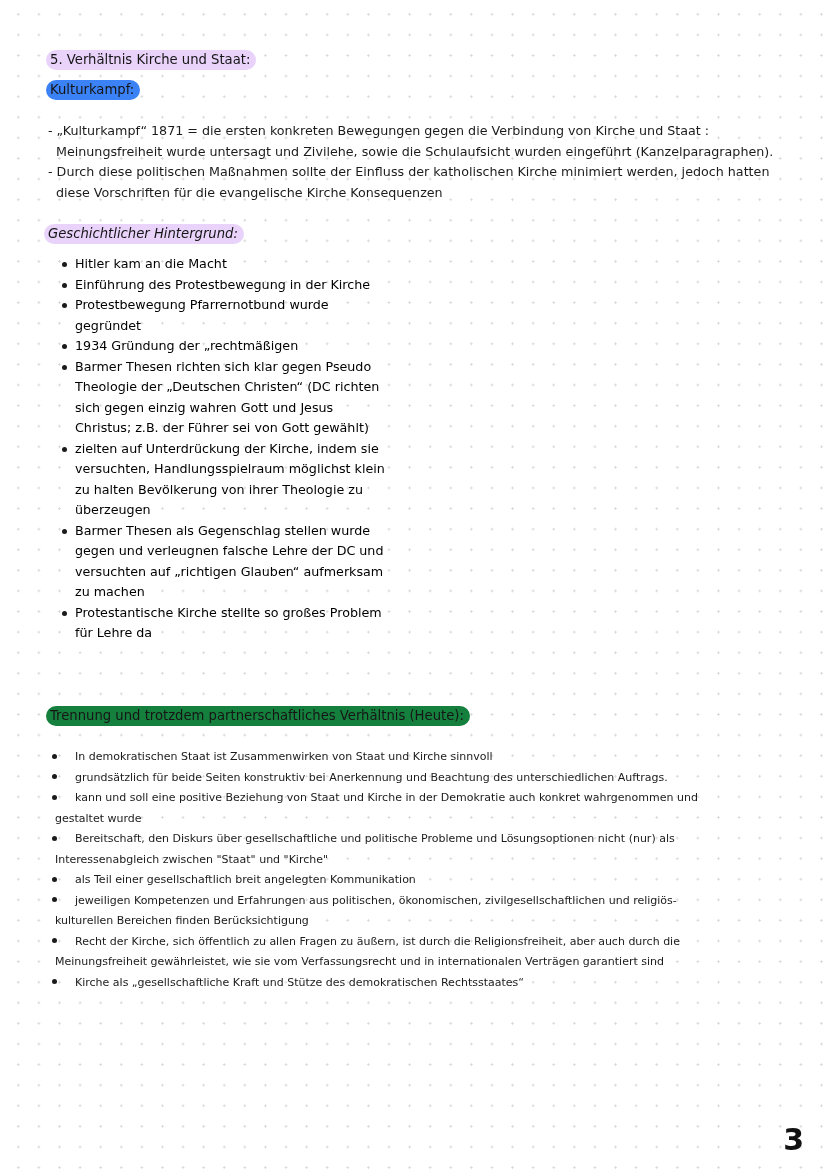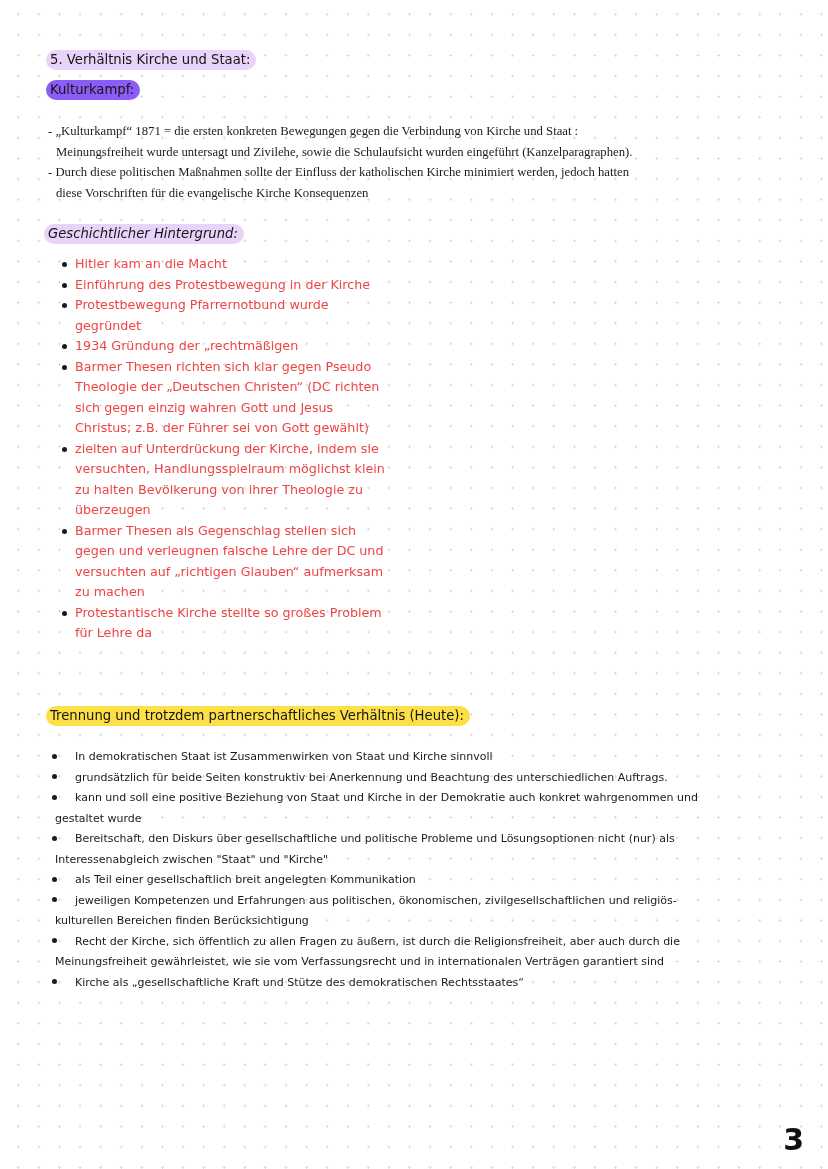--- a/index.html
+++ b/index.html
@@ -34,21 +34,21 @@
       color: #1b1b1b;
       white-space: nowrap;
     }
     .ul-small { position: absolute; left: 46px; top: 254px; margin: 0; padding: 0; list-style: none; }
     .ul-small li {
       position: relative;
       padding-left: 13px;
       font-size: 12.7px;
       line-height: 20.5px;
       white-space: nowrap;
-      color: #ef4444;
+      color: #000000;
     }
     .ul-small li .bullet {
       position: absolute; left: 0; top: 8px;
       width: 5px; height: 5px; border-radius: 50%; background: #1b1b1b;
     }
     .ul-wide { position: absolute; left: 34px; top: 747px; margin: 0; padding: 0; list-style: none; width: 770px; }
     .ul-wide li {
       position: relative;
       font-size: 11px;
       line-height: 20.5px;
@@ -66,23 +66,23 @@
       font-family: "DejaVu Sans", sans-serif;
     }
   </style>
 </head>
 <body>
 
 <div class="page">
 
   <div class="hl" style="left: 30px; top: 50px; background: rgb(233, 211, 251);">5. Verhältnis Kirche und Staat:</div>
 
-  <div class="hl" style="left: 30px; top: 80px; background: #8b5cf6;">Kulturkampf:</div>
+  <div class="hl" style="left: 30px; top: 80px; background: #3b82f6;">Kulturkampf:</div>
 
-  <div class="para" style="left:32px; top:121px;font-family:Liberation Serif, serif;">
+  <div class="para" style="left:32px; top:121px;">
     <div>- „Kulturkampf“ 1871 = die ersten konkreten Bewegungen gegen die Verbindung von Kirche und Staat :</div>
     <div style="padding-left:8px;">Meinungsfreiheit wurde untersagt und Zivilehe, sowie die Schulaufsicht wurden eingeführt (Kanzelparagraphen).</div>
     <div>- Durch diese politischen Maßnahmen sollte der Einfluss der katholischen Kirche minimiert werden, jedoch hatten</div>
     <div style="padding-left:8px;">diese Vorschriften für die evangelische Kirche Konsequenzen</div>
   </div>
 
   <div class="hl" style="left: 28px; top: 224px; background: rgb(233, 211, 251); font-style: italic;">Geschichtlicher Hintergrund:</div>
 
   <ul class="ul-small">
     <li>
@@ -111,33 +111,33 @@
       </li>
     <li>
         <span class="bullet"></span>
         <div>zielten auf Unterdrückung der Kirche, indem sie</div>
         <div>versuchten, Handlungsspielraum möglichst klein</div>
         <div>zu halten Bevölkerung von ihrer Theologie zu</div>
         <div>überzeugen</div>
       </li>
     <li>
         <span class="bullet"></span>
-        <div>Barmer Thesen als Gegenschlag stellen sich</div>
+        <div>Barmer Thesen als Gegenschlag stellen wurde</div>
         <div>gegen und verleugnen falsche Lehre der DC und</div>
         <div>versuchten auf „richtigen Glauben“ aufmerksam</div>
         <div>zu machen</div>
       </li>
     <li>
         <span class="bullet"></span>
         <div>Protestantische Kirche stellte so großes Problem</div>
         <div>für Lehre da</div>
       </li>
   </ul>
 
-  <div class="hl" style="left: 30px; top: 706px; background: #fde047;">Trennung und trotzdem partnerschaftliches Verhältnis (Heute):</div>
+  <div class="hl" style="left: 30px; top: 706px; background: #15803d;">Trennung und trotzdem partnerschaftliches Verhältnis (Heute):</div>
 
   <ul class="ul-wide">
     <li><span class="bullet"></span><span>In demokratischen Staat ist Zusammenwirken von Staat und Kirche sinnvoll</span></li>
     <li><span class="bullet"></span><span>grundsätzlich für beide Seiten konstruktiv bei Anerkennung und Beachtung des unterschiedlichen Auftrags.</span></li>
     <li><span class="bullet"></span><span>kann und soll eine positive Beziehung von Staat und Kirche in der Demokratie auch konkret wahrgenommen und</span><span class="l2">gestaltet wurde</span></li>
     <li><span class="bullet"></span><span>Bereitschaft, den Diskurs über gesellschaftliche und politische Probleme und Lösungsoptionen nicht (nur) als</span><span class="l2">Interessenabgleich zwischen "Staat" und "Kirche"</span></li>
     <li><span class="bullet"></span><span>als Teil einer gesellschaftlich breit angelegten Kommunikation</span></li>
     <li><span class="bullet"></span><span>jeweiligen Kompetenzen und Erfahrungen aus politischen, ökonomischen, zivilgesellschaftlichen und religiös-</span><span class="l2">kulturellen Bereichen finden Berücksichtigung</span></li>
     <li><span class="bullet"></span><span>Recht der Kirche, sich öffentlich zu allen Fragen zu äußern, ist durch die Religionsfreiheit, aber auch durch die</span><span class="l2">Meinungsfreiheit gewährleistet, wie sie vom Verfassungsrecht und in internationalen Verträgen garantiert sind</span></li>
     <li><span class="bullet"></span><span>Kirche als „gesellschaftliche Kraft und Stütze des demokratischen Rechtsstaates“</span></li>

